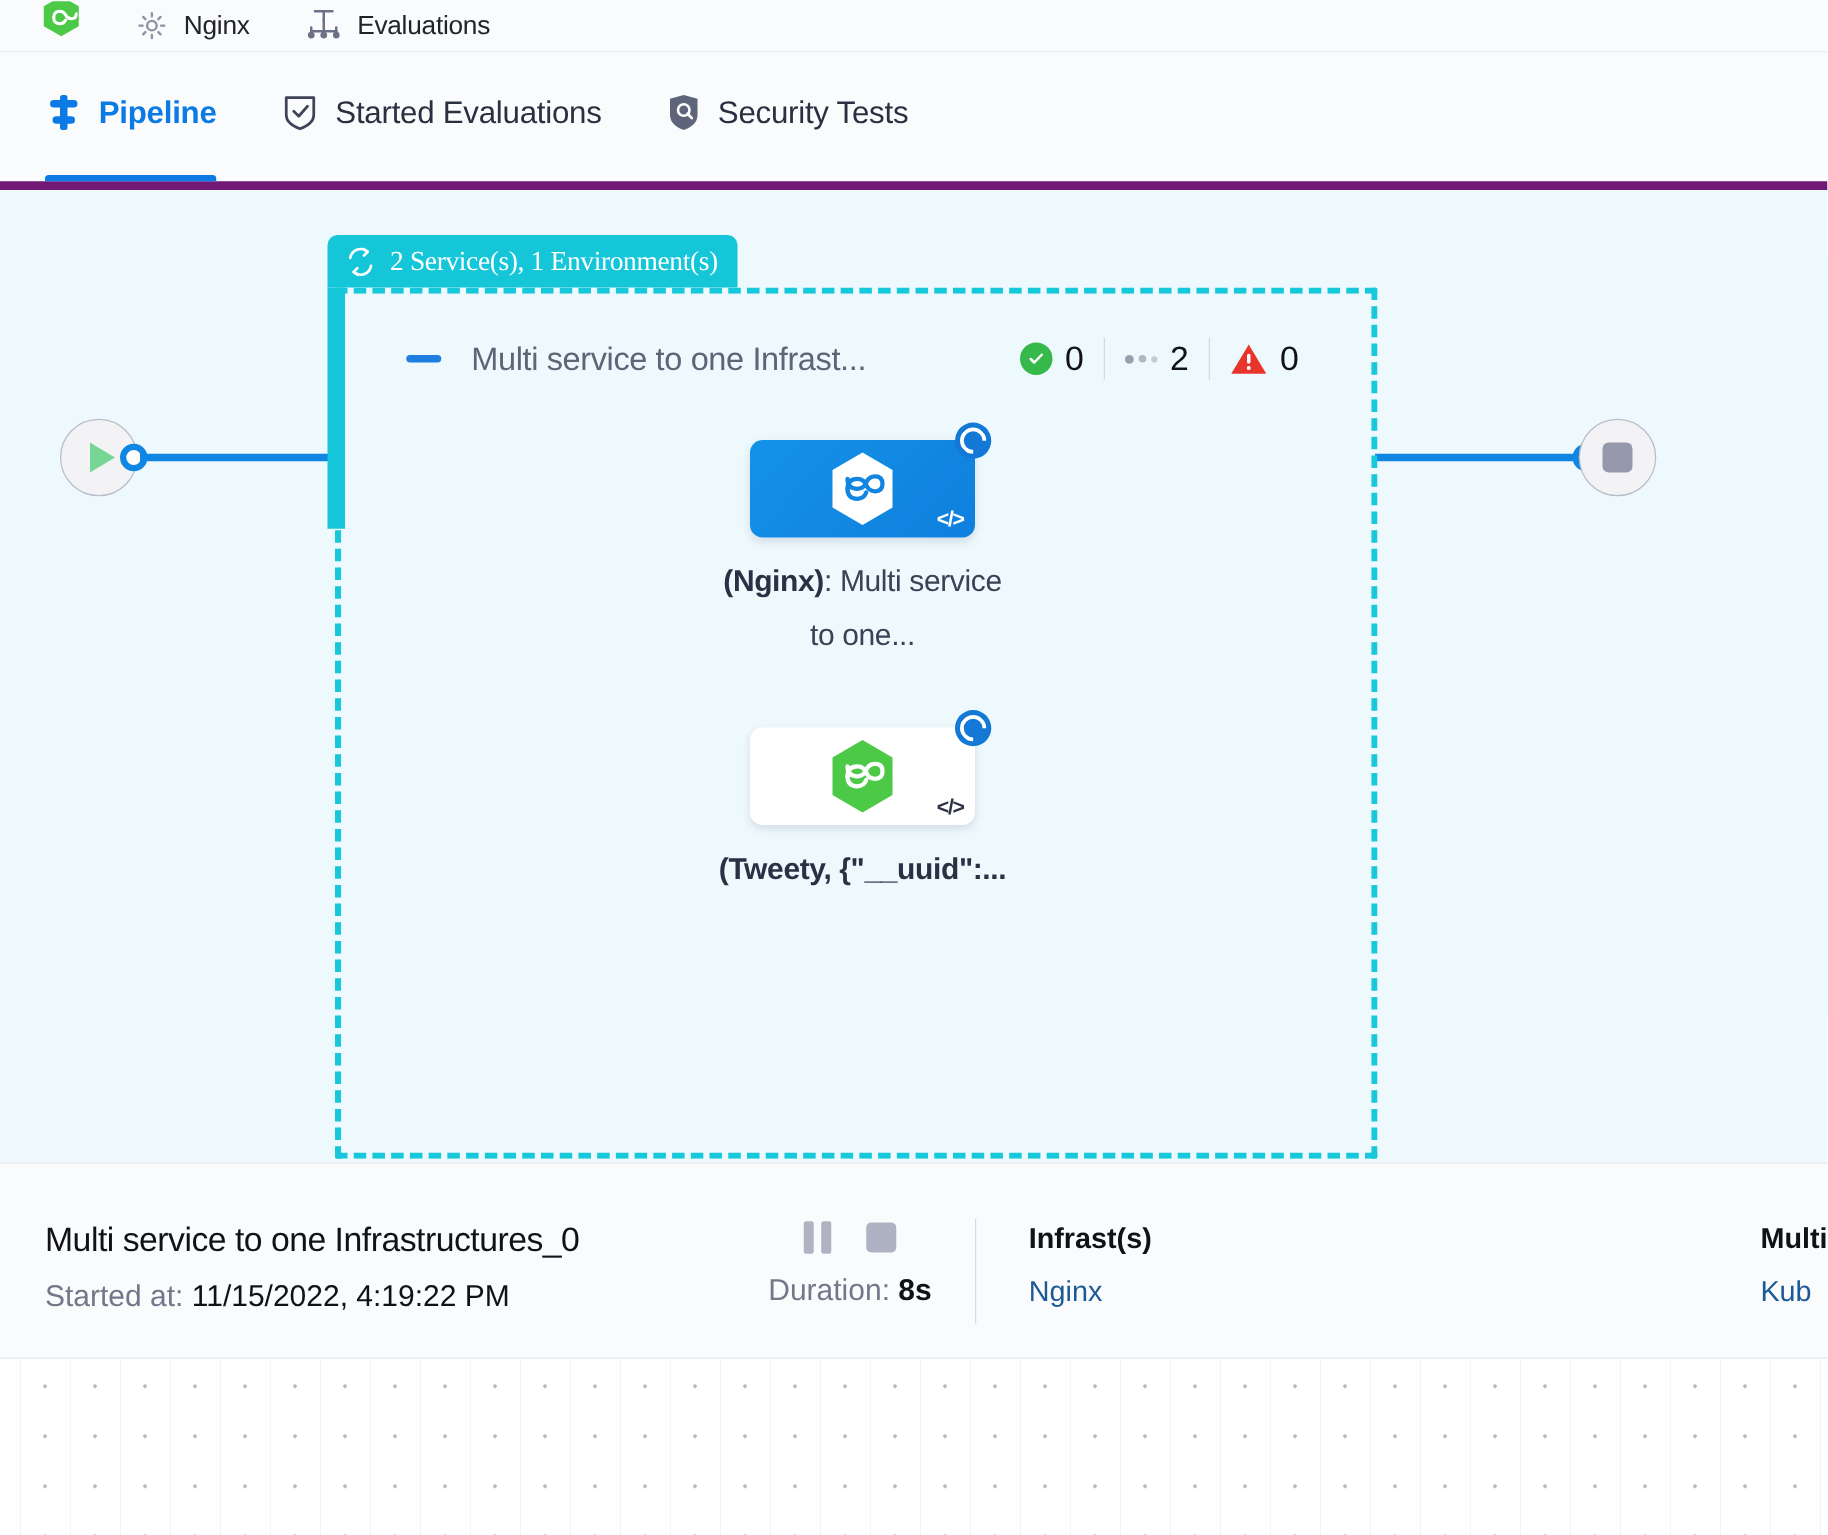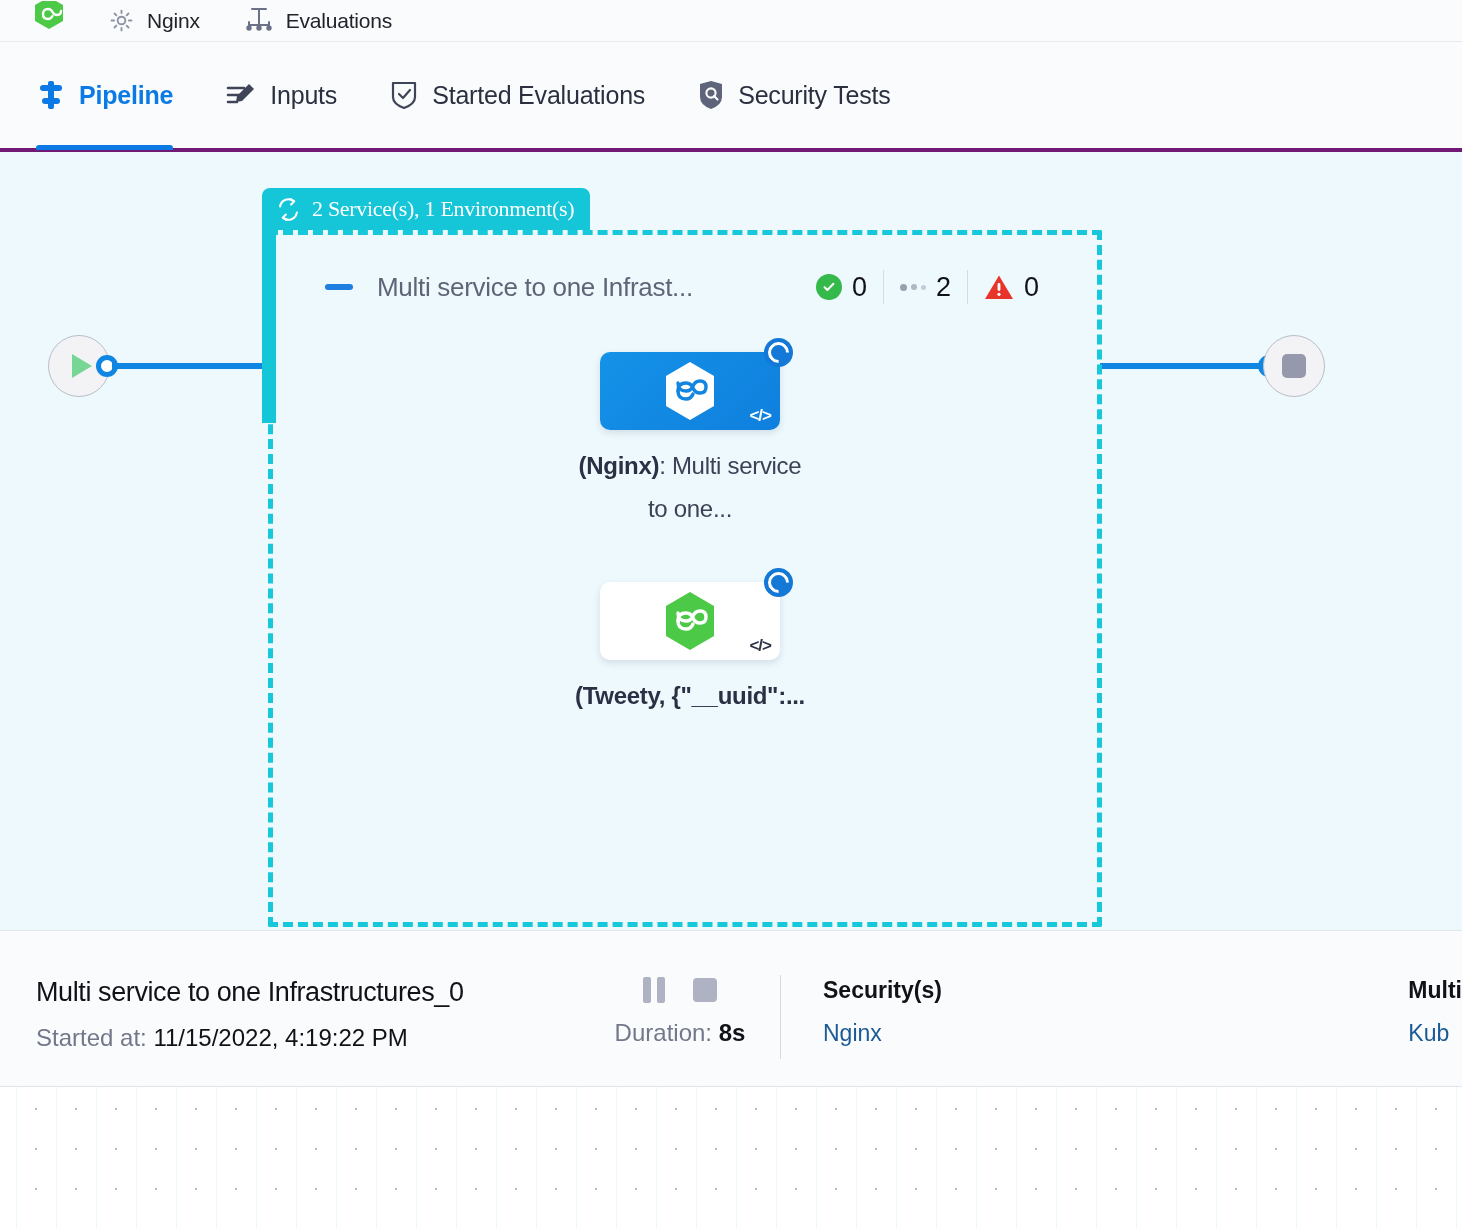--- a/index.html
+++ b/index.html
@@ -28,22 +28,22 @@
   .crumb-label {
     font-size: 21px; font-weight: 400; color: #22222a; letter-spacing: -0.2px;
     white-space: nowrap;
   }
   .hexgreen { width: 30px; height: 34px; margin-top: -6px; display:block; }
 
   
   .tabbar {
     position: absolute; left: 0; top: 42px; width: 1462px; height: 110px;
     background: #fafbfc;
-    border-bottom: 4px solid #701a75;
-    display: flex; align-items: center;
+    border-bottom: 7px solid #701a75;
+    display: flex; align-items: flex-end;
     padding-left: 36px;
   }
   .tab {
     display: flex; align-items: center; gap: 13px;
     height: 110px;
     padding: 0 0 0 0;
     margin-right: 52px;
     cursor: pointer;
     position: relative;
   }
@@ -256,27 +256,20 @@
 
     <div class="tab active">
       <svg width="30" height="32" viewBox="0 0 30 32">
         <rect x="12" y="2" width="6" height="28" rx="2" fill="#0b7ae5"></rect>
         <rect x="4" y="6" width="22" height="6" rx="3" fill="#0b7ae5"></rect>
         <rect x="6" y="19" width="18" height="6" rx="3" fill="#0b7ae5"></rect>
       </svg>
       <span class="tab-label">Pipeline</span>
     </div>
 
-    <div class="tab">
-      <svg width="32" height="30" viewBox="0 0 32 30">
-        <path d="M3 8 h16 M3 15 h12 M3 22 h9" stroke="#3f4558" stroke-width="2.6" stroke-linecap="round"></path>
-        <path d="M24 4 l5 5 l-12 12 l-6 1 l1 -6 Z" fill="#3f4558"></path>
-      </svg>
-      <span class="tab-label">Inputs</span>
-    </div>
 
     <div class="tab">
       <svg width="30" height="32" viewBox="0 0 30 32">
         <path d="M4 4 h22 v14 q0 7 -11 11 q-11 -4 -11 -11 Z" fill="none" stroke="#3f4558" stroke-width="2.2" stroke-linejoin="round"></path>
         <path d="M10 15 l4 4 l7 -8" fill="none" stroke="#3f4558" stroke-width="2.2" stroke-linecap="round" stroke-linejoin="round"></path>
       </svg>
       <span class="tab-label">Started Evaluations</span>
     </div>
 
     <div class="tab">
@@ -408,21 +401,21 @@
       </div>
       <div class="dur">
         <span>Duration:</span>
         <b>8s</b>
       </div>
     </div>
 
     <div class="db-divider"></div>
 
     <div class="db-col">
-      <div class="db-col-h">Security(s)</div>
+      <div class="db-col-h">Infrast(s)</div>
       <div class="db-col-v">Nginx</div>
     </div>
 
     <div class="db-spacer"></div>
 
     <div class="db-col">
       <div class="db-col-h">Multi</div>
       <div class="db-col-v">Kub</div>
     </div>
   </div>

